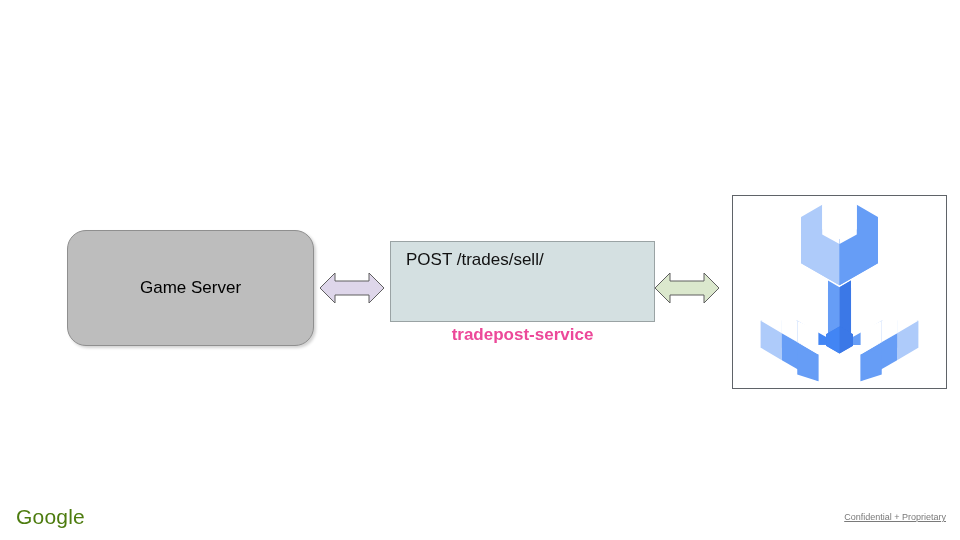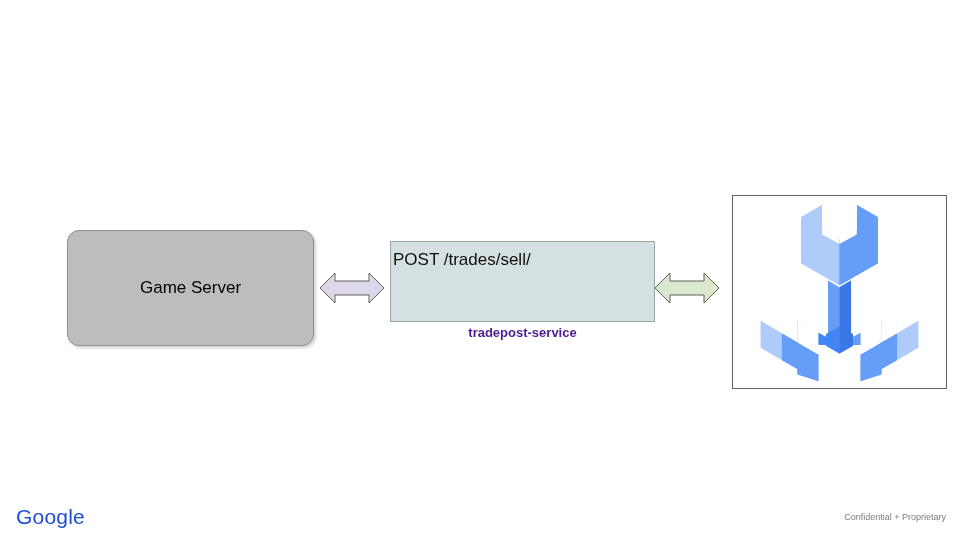--- a/index.html
+++ b/index.html
@@ -24,21 +24,21 @@
 
   
   .gameserver-box {
     position: absolute;
     left: 67px;
     top: 230px;
     width: 247px;
     height: 116px;
     background: #bdbdbd;
     border: 1px solid #8f8f8f;
-    border-radius: 12px;
+    border-radius: 19px;
     box-sizing: border-box;
     box-shadow: 2px 2px 3px rgba(0,0,0,0.18);
     display: flex;
     align-items: center;
     justify-content: center;
   }
   .gameserver-label {
     font-size: 17px;
     color: #000000;
     line-height: 1.2;
@@ -59,37 +59,37 @@
   
   .service-box {
     position: absolute;
     left: 390px;
     top: 241px;
     width: 265px;
     height: 81px;
     background: #d4e0e1;
     border: 1px solid #9aa3a4;
     box-sizing: border-box;
-    padding: 6px 0 0 2px;
+    padding: 6px 0 0 15px;
   }
   .service-line {
     font-size: 17px;
     color: #111111;
     line-height: 23px;
     white-space: pre;
   }
   .service-caption {
     position: absolute;
     left: 390px;
     top: 325px;
     width: 265px;
     text-align: center;
-    font-size: 13px;
+    font-size: 17px;
     font-weight: bold;
-    color: #4c1d95;
+    color: #ec4899;
   }
 
   
   .logo-frame {
     position: absolute;
     left: 732px;
     top: 195px;
     width: 215px;
     height: 194px;
     background: #ffffff;
@@ -101,31 +101,32 @@
     width: 100%;
     height: 100%;
   }
 
   
   .google-wordmark {
     position: absolute;
     left: 16px;
     top: 506px;
     font-size: 21px;
-    color: #1d4ed8;
+    color: #4d7c0f;
     letter-spacing: 0.2px;
     line-height: 1;
   }
   .confidential {
     position: absolute;
     right: 14px;
     top: 513px;
     font-size: 9px;
     color: #7a7a7a;
     line-height: 1;
+    text-decoration: underline;
   }
 </style>
 </head>
 <body>
 
 <div class="slide">
 
   <div class="gameserver-box">
     <span class="gameserver-label">Game Server</span>
   </div>

